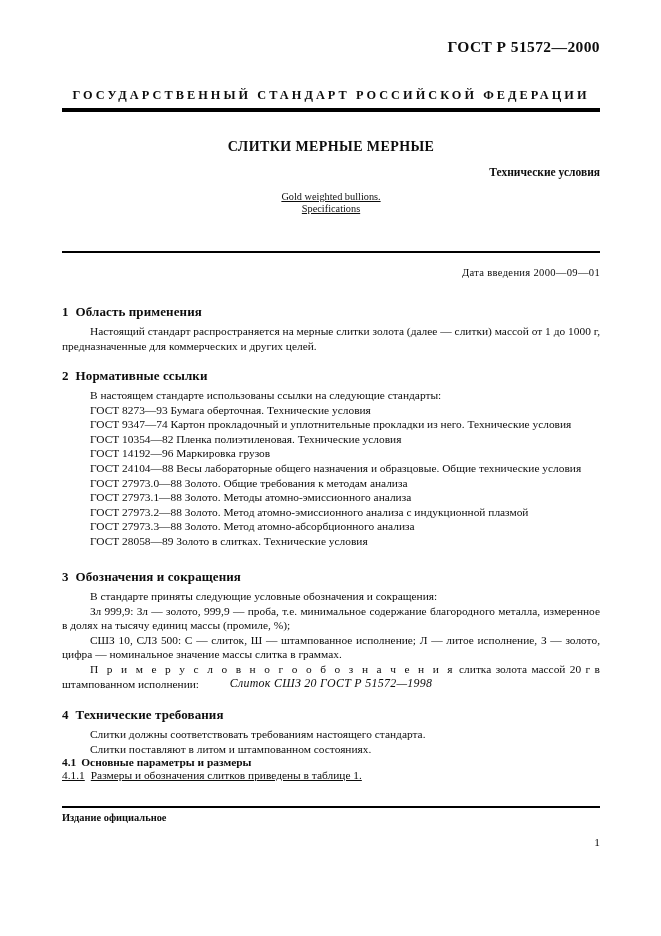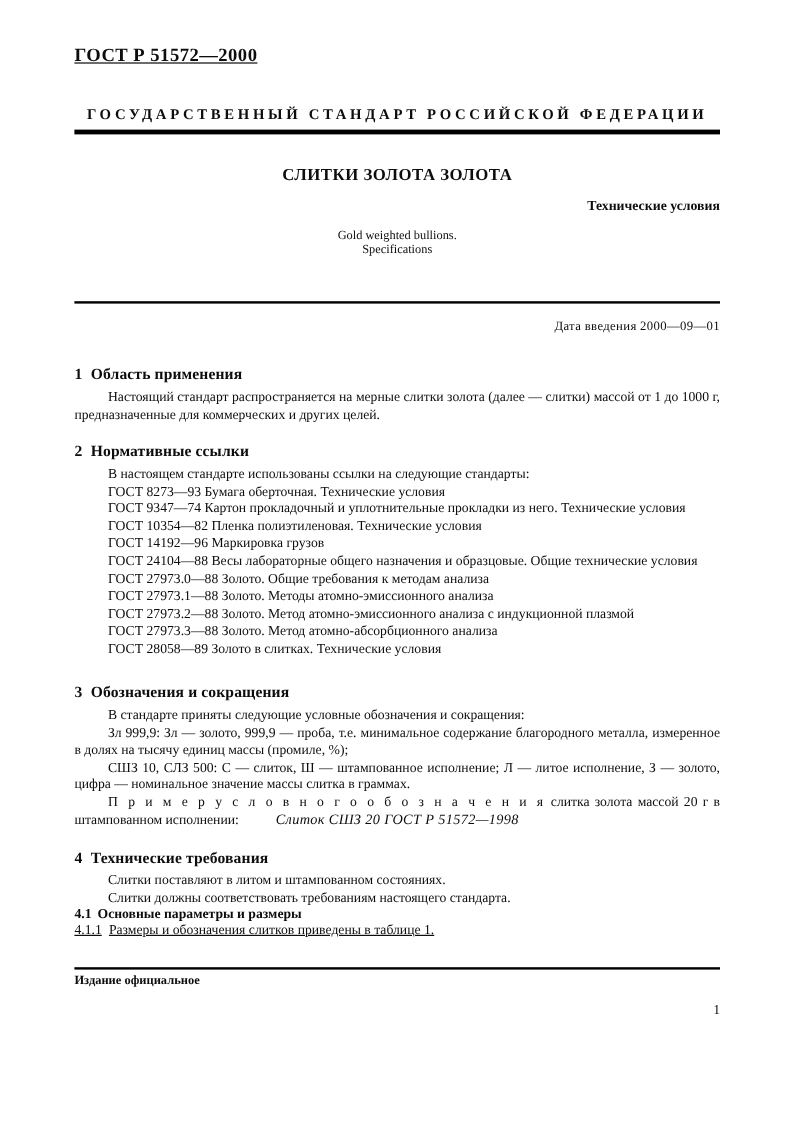--- a/index.html
+++ b/index.html
@@ -32,25 +32,25 @@
     left: 62px;
     width: 538px;
   }
 
   
   .doc-code {
     position: absolute;
     left: 62px;
     top: 38px;
     width: 538px;
+    text-align: right;
     font-family: "Liberation Serif", "DejaVu Serif", serif;
     font-weight: bold;
     font-size: 15.5px;
     letter-spacing: 0.4px;
-    text-decoration: underline;
   }
 
   .gov-line {
     position: absolute;
     left: 62px;
     top: 88px;
     width: 538px;
     text-align: center;
     font-weight: bold;
     font-size: 12.3px;
@@ -89,20 +89,21 @@
     font-size: 11.5px;
   }
   .title-en {
     position: absolute;
     left: 62px;
     top: 191px;
     width: 538px;
     text-align: center;
     font-size: 10.3px;
     line-height: 12.4px;
+    text-decoration: underline;
   }
   .title-en div { display: block; }
 
   
   .date-line {
     position: absolute;
     left: 62px;
     top: 267px;
     width: 538px;
     text-align: right;
@@ -198,21 +199,21 @@
 <body>
 
 <div class="page">
 
   <div class="doc-code">ГОСТ Р 51572—2000</div>
 
   <div class="gov-line">ГОСУДАРСТВЕННЫЙ СТАНДАРТ РОССИЙСКОЙ ФЕДЕРАЦИИ</div>
 
   <div class="rule rule-thick"></div>
 
-  <div class="title-main">СЛИТКИ ЗОЛОТА ЗОЛОТА</div>
+  <div class="title-main">СЛИТКИ МЕРНЫЕ МЕРНЫЕ</div>
 
   <div class="title-sub">Технические условия</div>
 
   <div class="title-en">
     <div>Gold weighted bullions.</div>
     <div>Specifications</div>
   </div>
 
   <div class="rule rule-date"></div>
   <div class="date-line">Дата введения 2000—09—01</div>
@@ -251,22 +252,22 @@
     <p class="body"><span class="spaced">П р и м е р   у с л о в н о г о   о б о з н а ч е н и я</span><span>  слитка золота массой 20 г в штампованном исполнении:</span></p>
   </div>
   <div id="sec3-example">
     <p class="example">Слиток СШЗ 20 ГОСТ Р 51572—1998</p>
   </div>
 
   <div class="col h1" id="sec4-head">
     <span class="num">4</span><span>Технические требования</span>
   </div>
   <div class="col" id="sec4-body">
+    <p class="flush">Слитки должны соответствовать требованиям настоящего стандарта.</p>
     <p class="flush">Слитки поставляют в литом и штампованном состояниях.</p>
-    <p class="flush">Слитки должны соответствовать требованиям настоящего стандарта.</p>
     <p class="h2" style="margin:0;">
       <span class="num">4.1</span><span>Основные параметры и размеры</span>
     </p>
     <p class="flush noind">
       <span class="num" style="margin-right:6px;">4.1.1</span><span>Размеры и обозначения слитков приведены в таблице 1.</span>
     </p>
   </div>
 
   <div class="rule rule-foot"></div>
   <div class="footer-note">Издание официальное</div>

